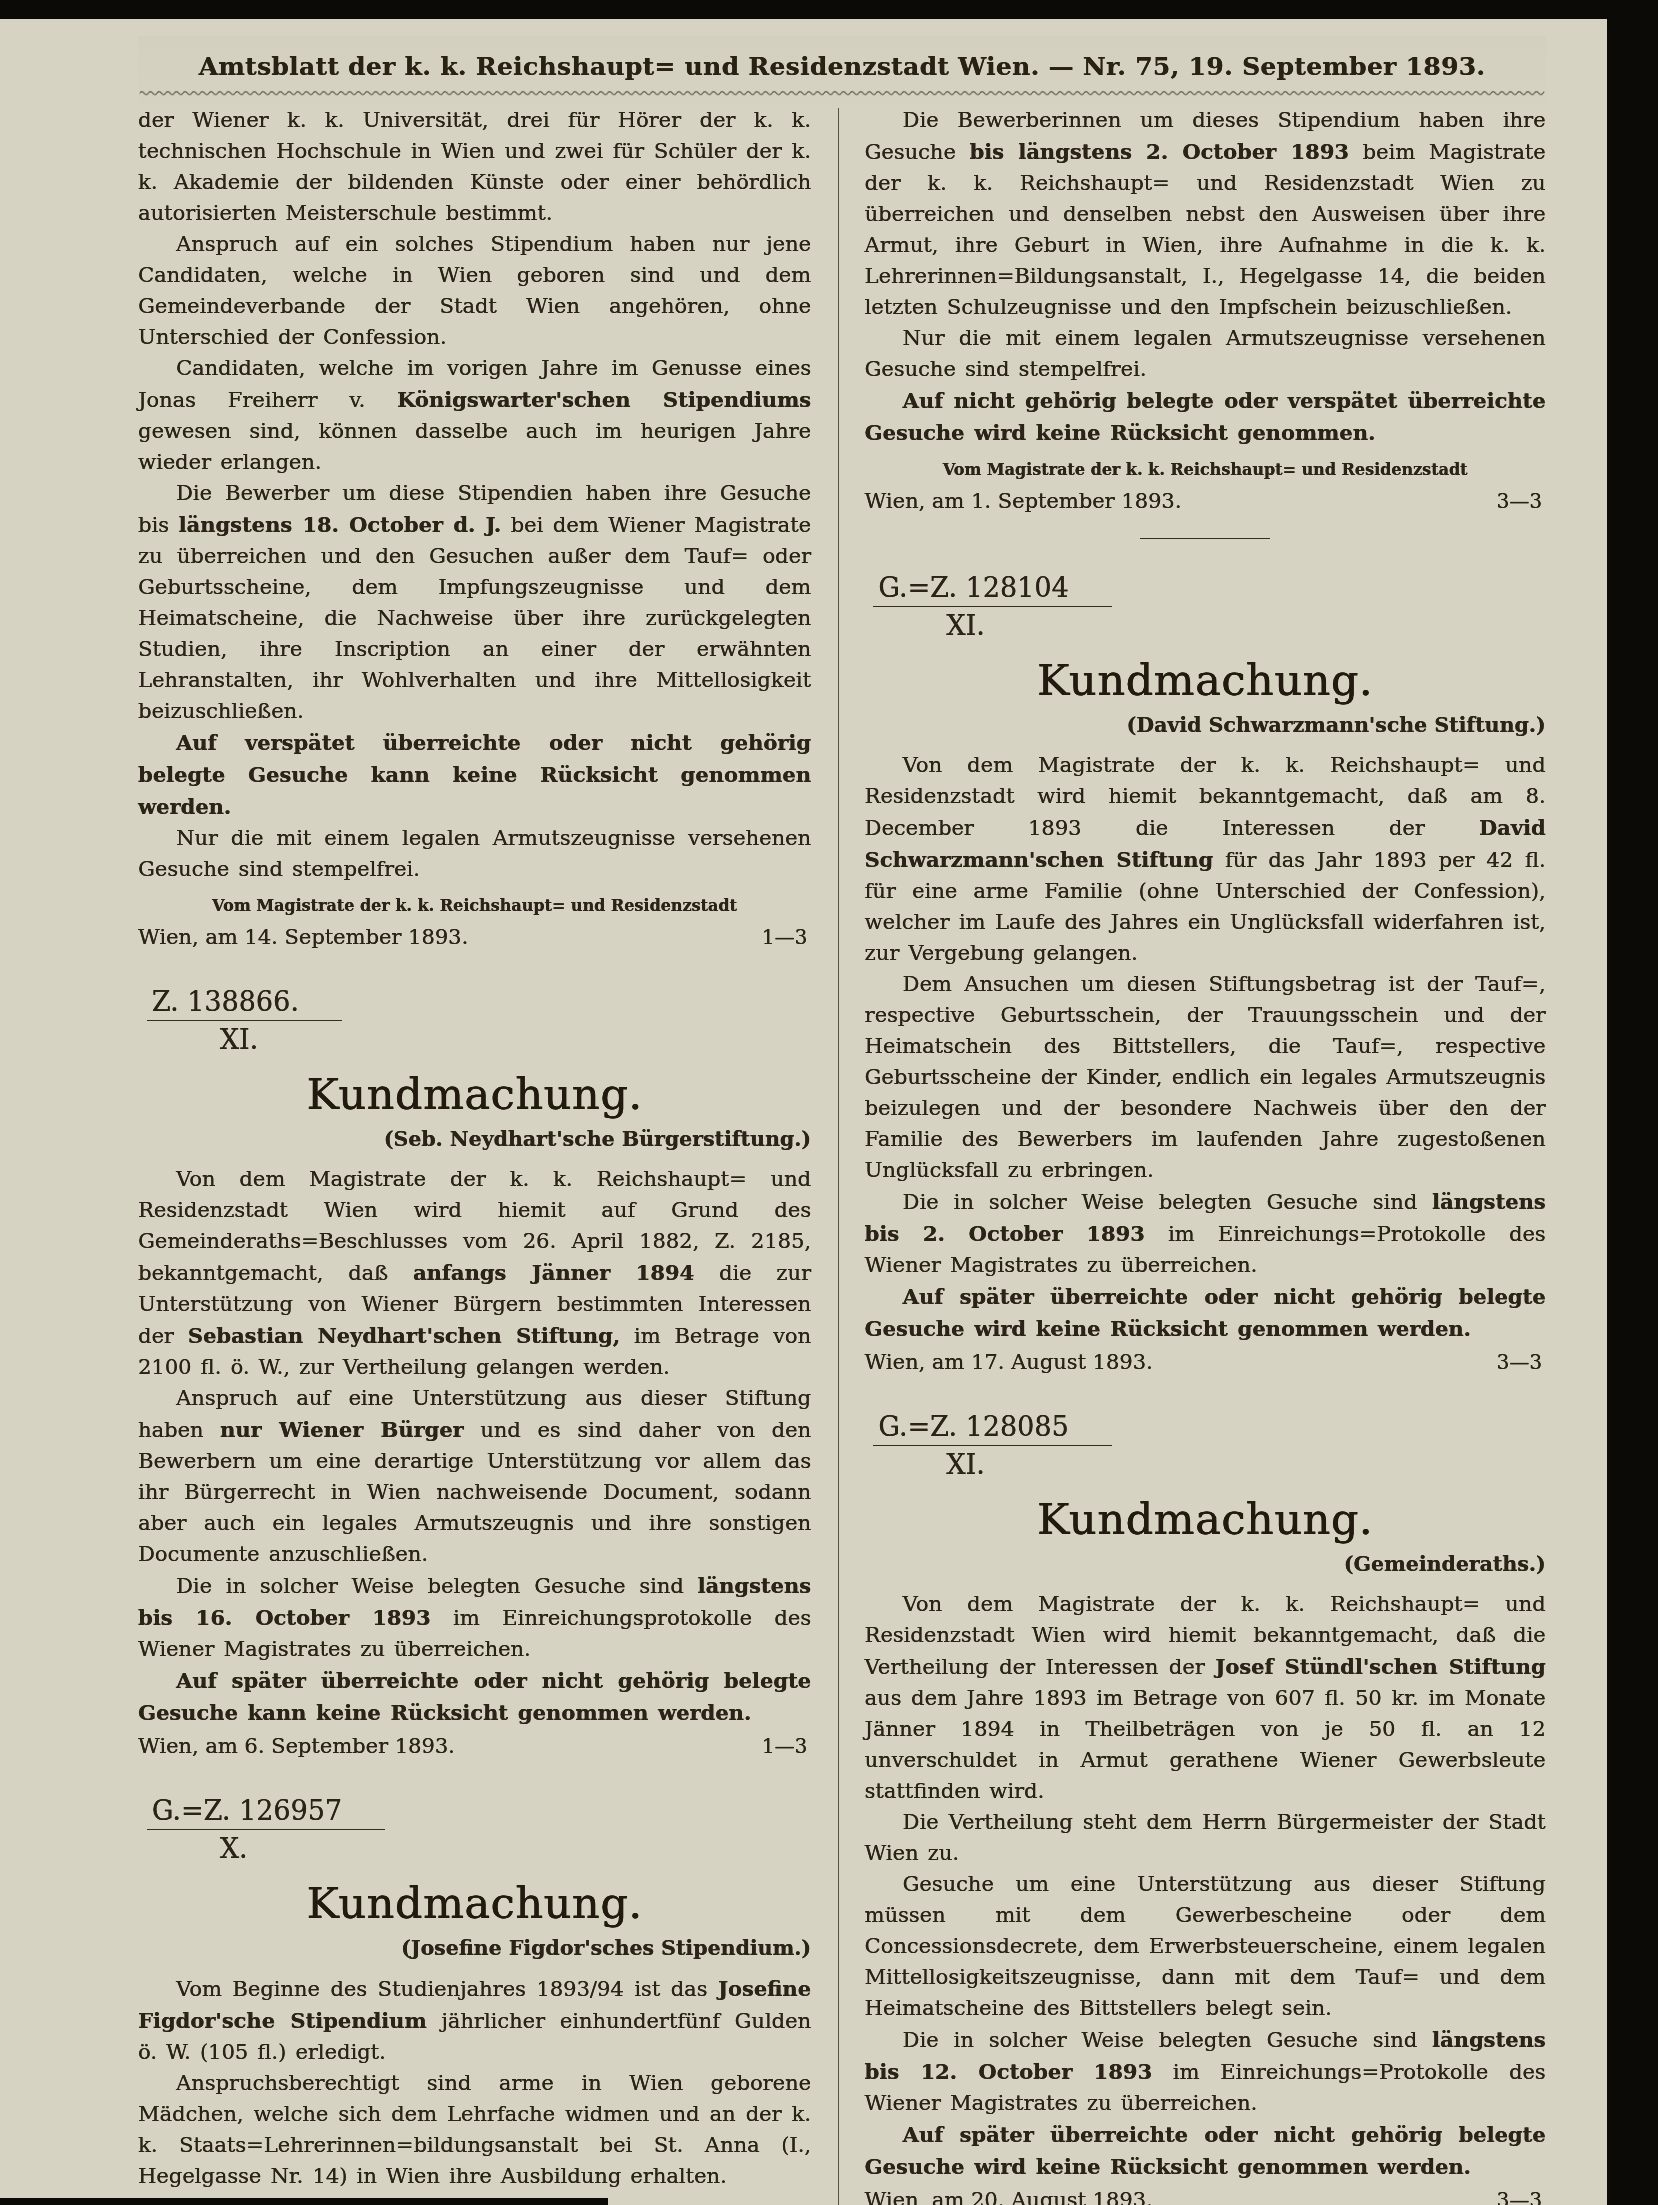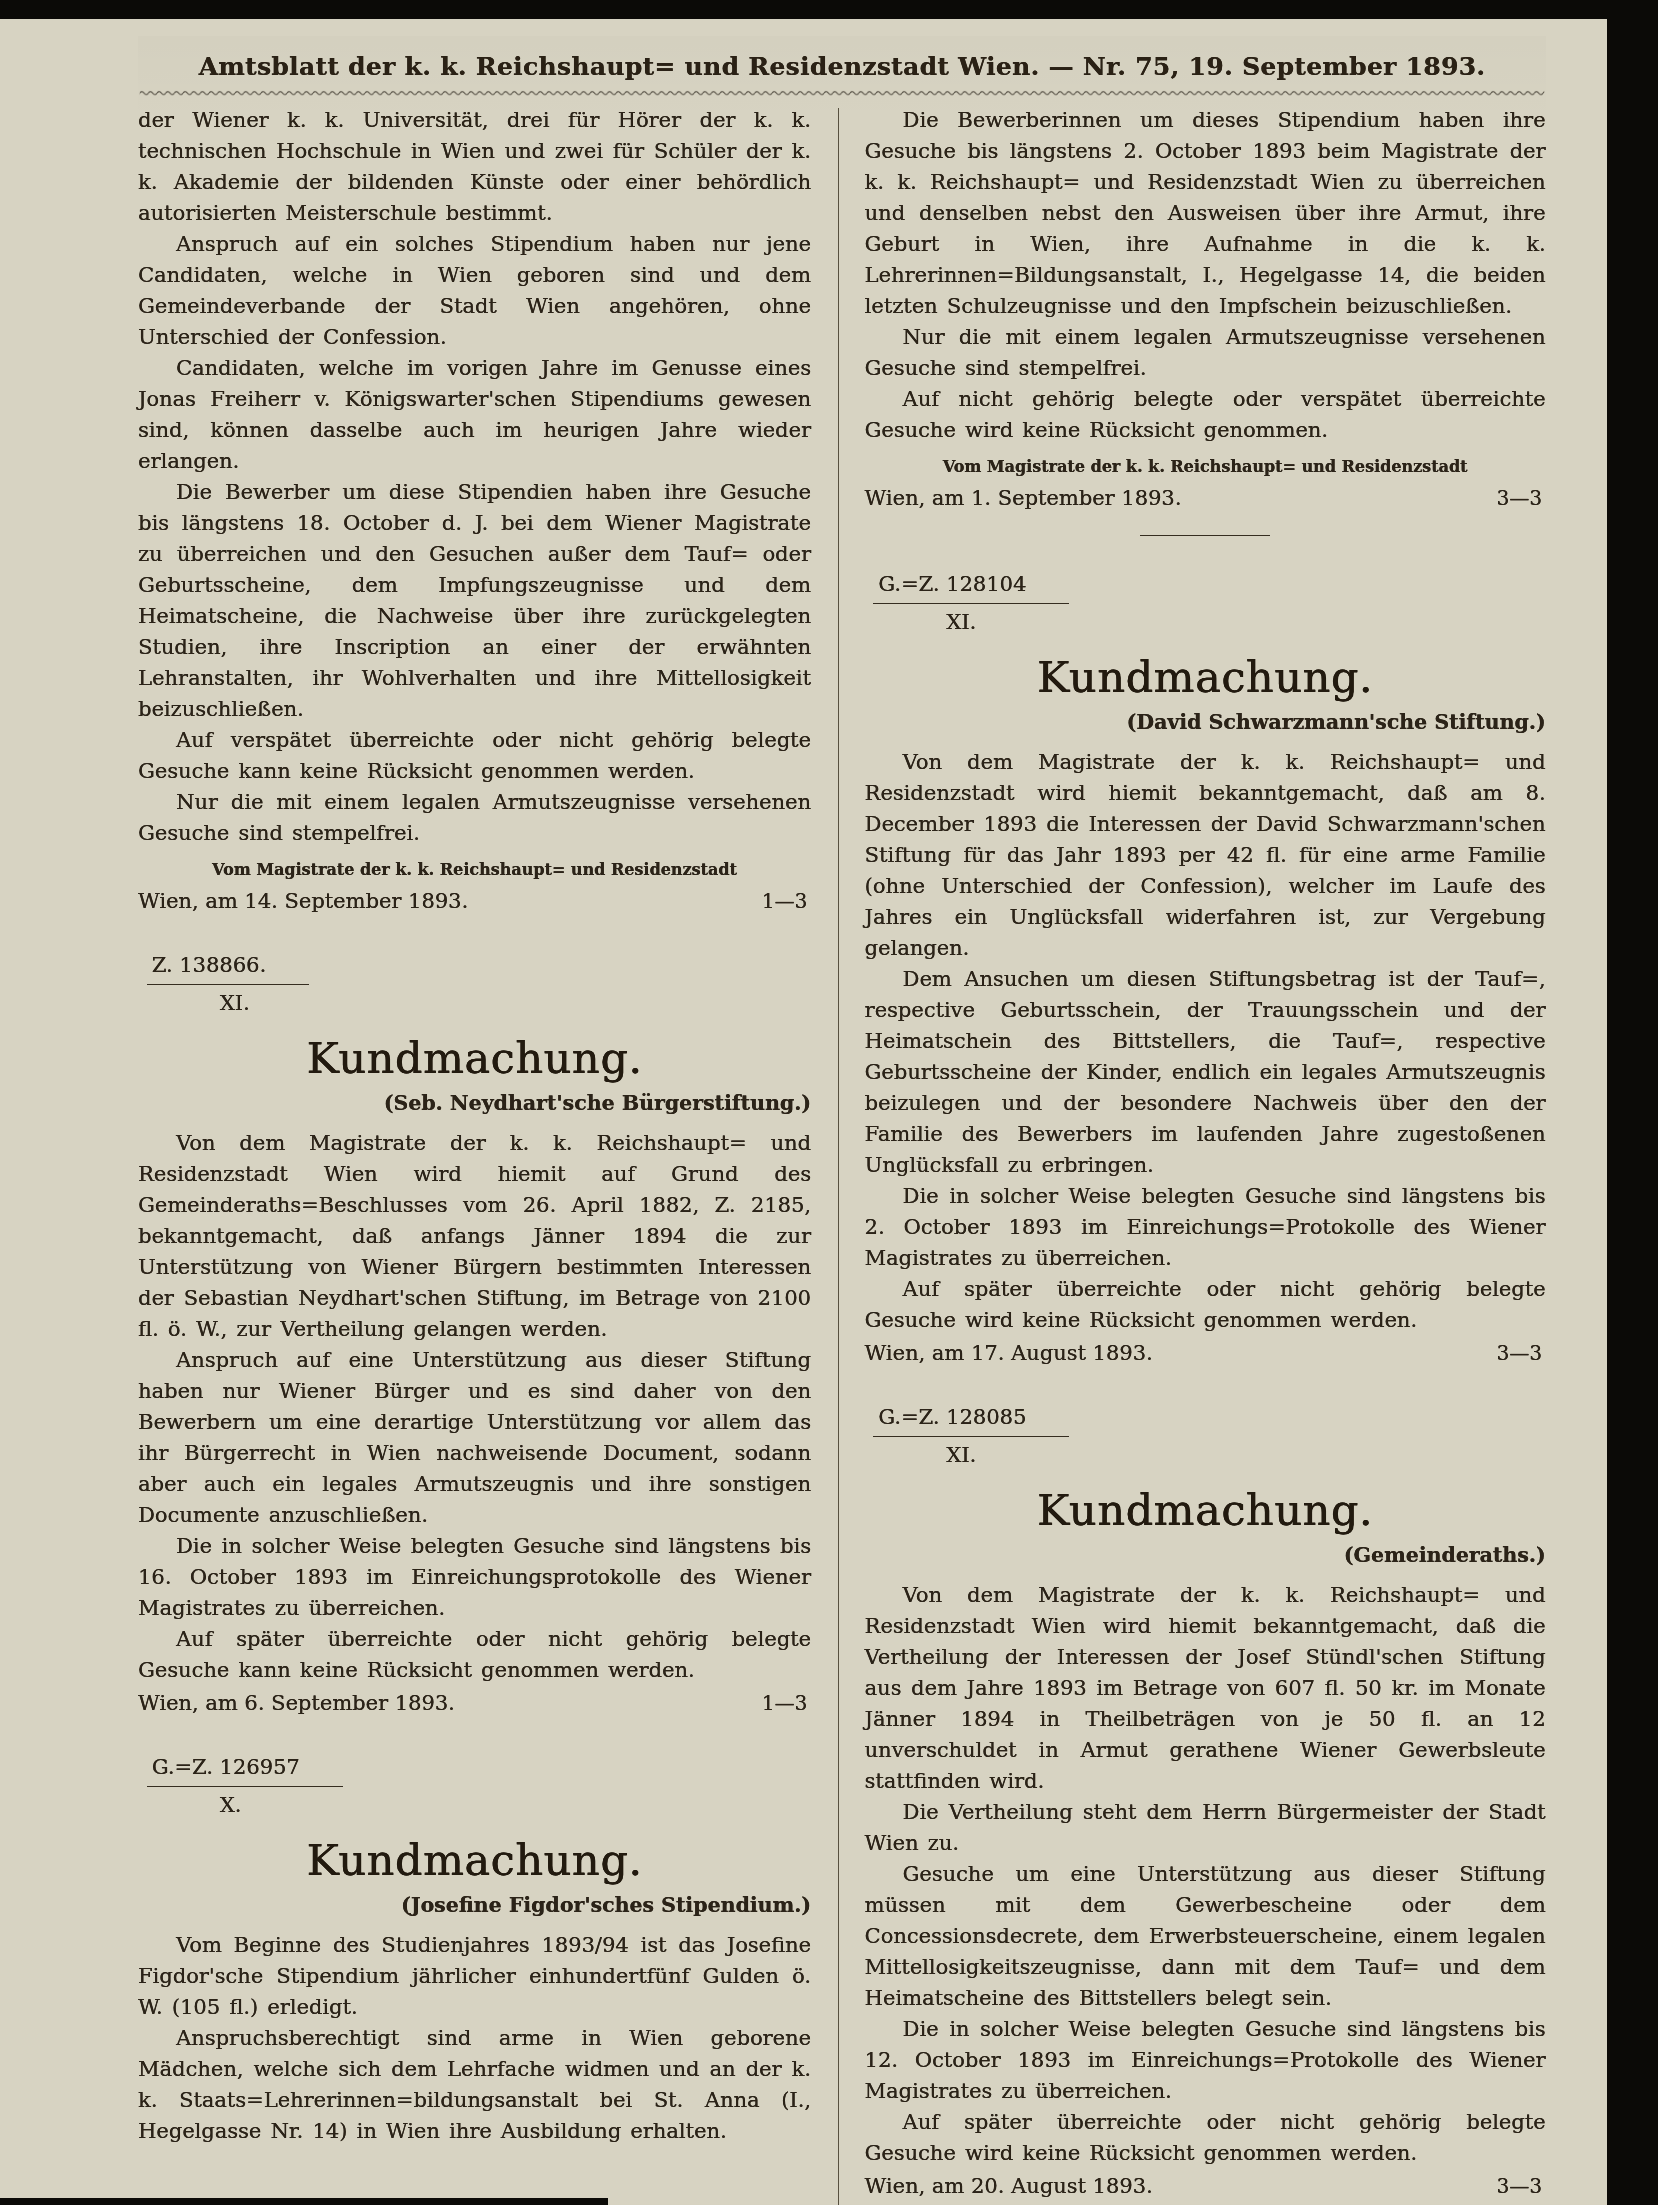--- a/index.html
+++ b/index.html
@@ -52,21 +52,21 @@
   .para {
     margin: 0;
     font-size: 21px;
     line-height: 31px;
     text-align: justify;
     text-indent: 38px;
     word-spacing: 2.5px;
     text-shadow: 0.2px 0 0 currentColor;
   }
   .para.noindent { text-indent: 0; }
-  .seg.bold { font-weight: normal; }
+  .seg.bold { font-weight: bold; }
 
   .signature {
     font-size: 16px;
     font-weight: bold;
     text-align: center;
     margin-top: 5px;
     line-height: 31px;
     text-shadow: 0.2px 0 0 currentColor;
   }
   .dateline {
@@ -77,21 +77,21 @@
     text-shadow: 0.2px 0 0 currentColor;
   }
   .issue-note {
     position: absolute;
     right: 3.7px; top: 0;
     font-size: 20px;
   }
 
   .docket {
     margin: 35px 0 11px 8.7px;
-    font-size: 21px;
+    font-size: 27px;
     line-height: 27px;
     text-shadow: 0.2px 0 0 currentColor;
   }
   .docket-number {
     display: inline-block;
     padding: 0 43px 5px 5px;
     border-bottom: 1.2px solid #352d20;
   }
   .docket-section {
     display: block;

